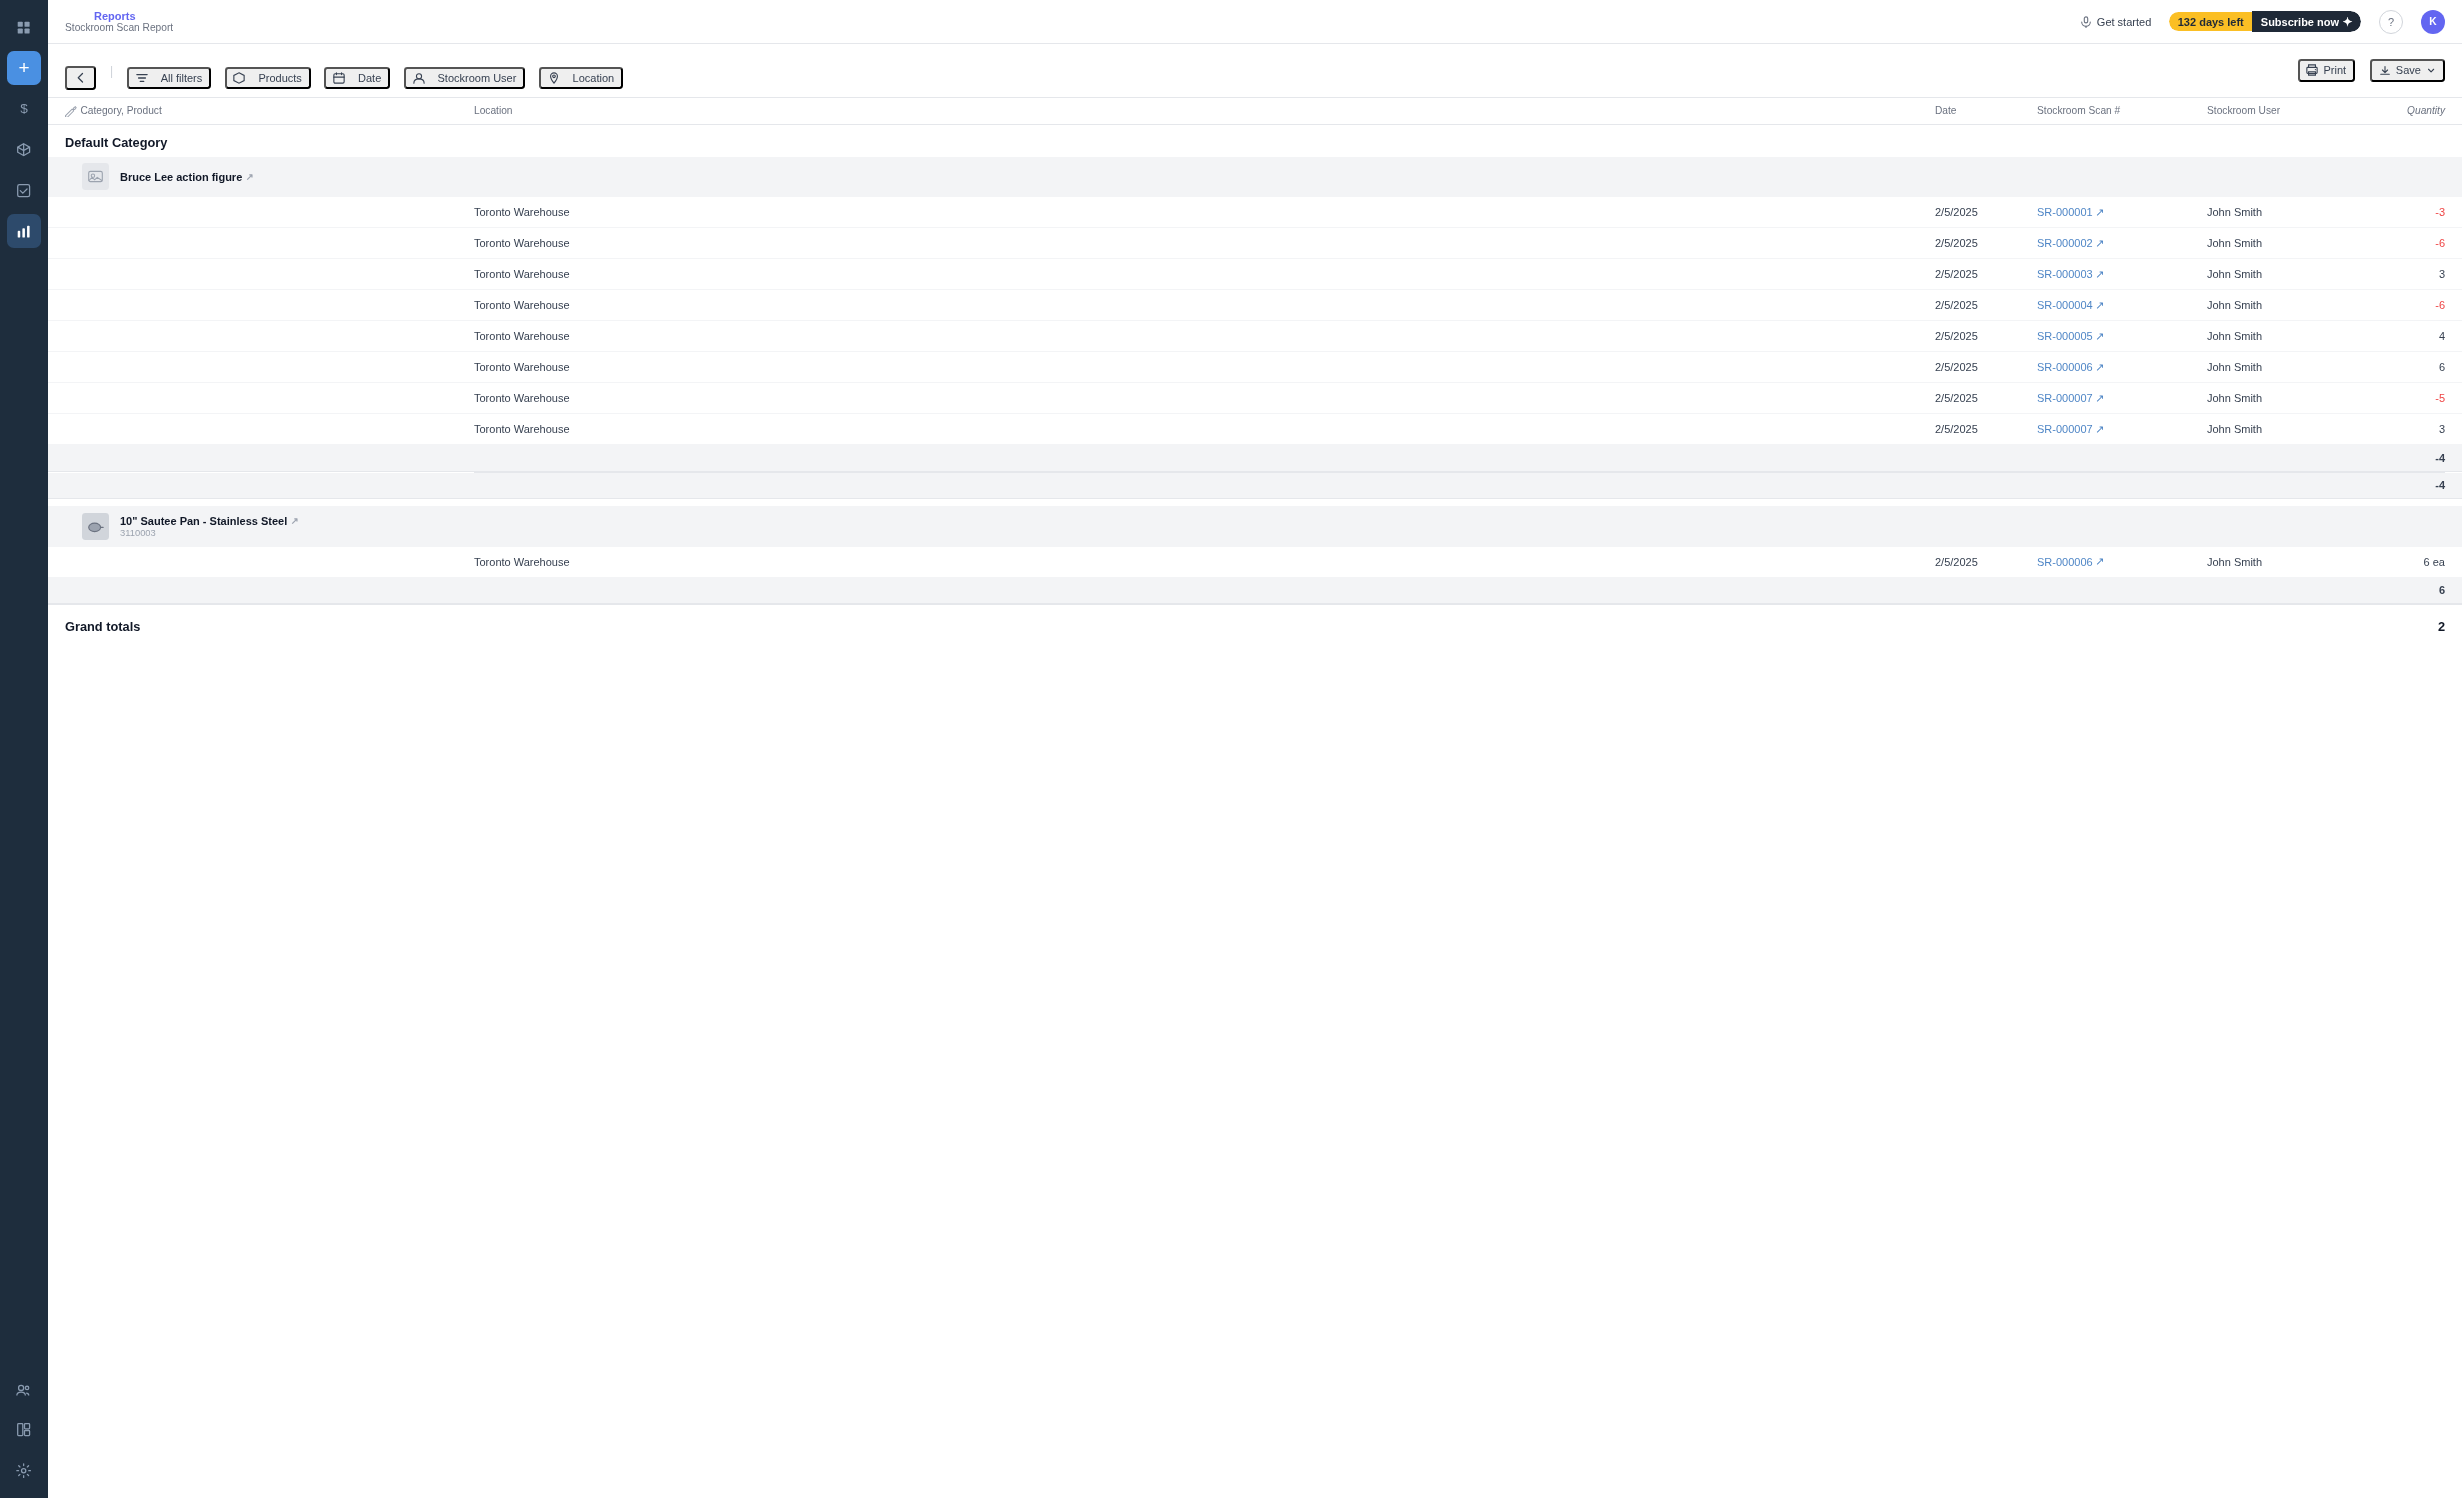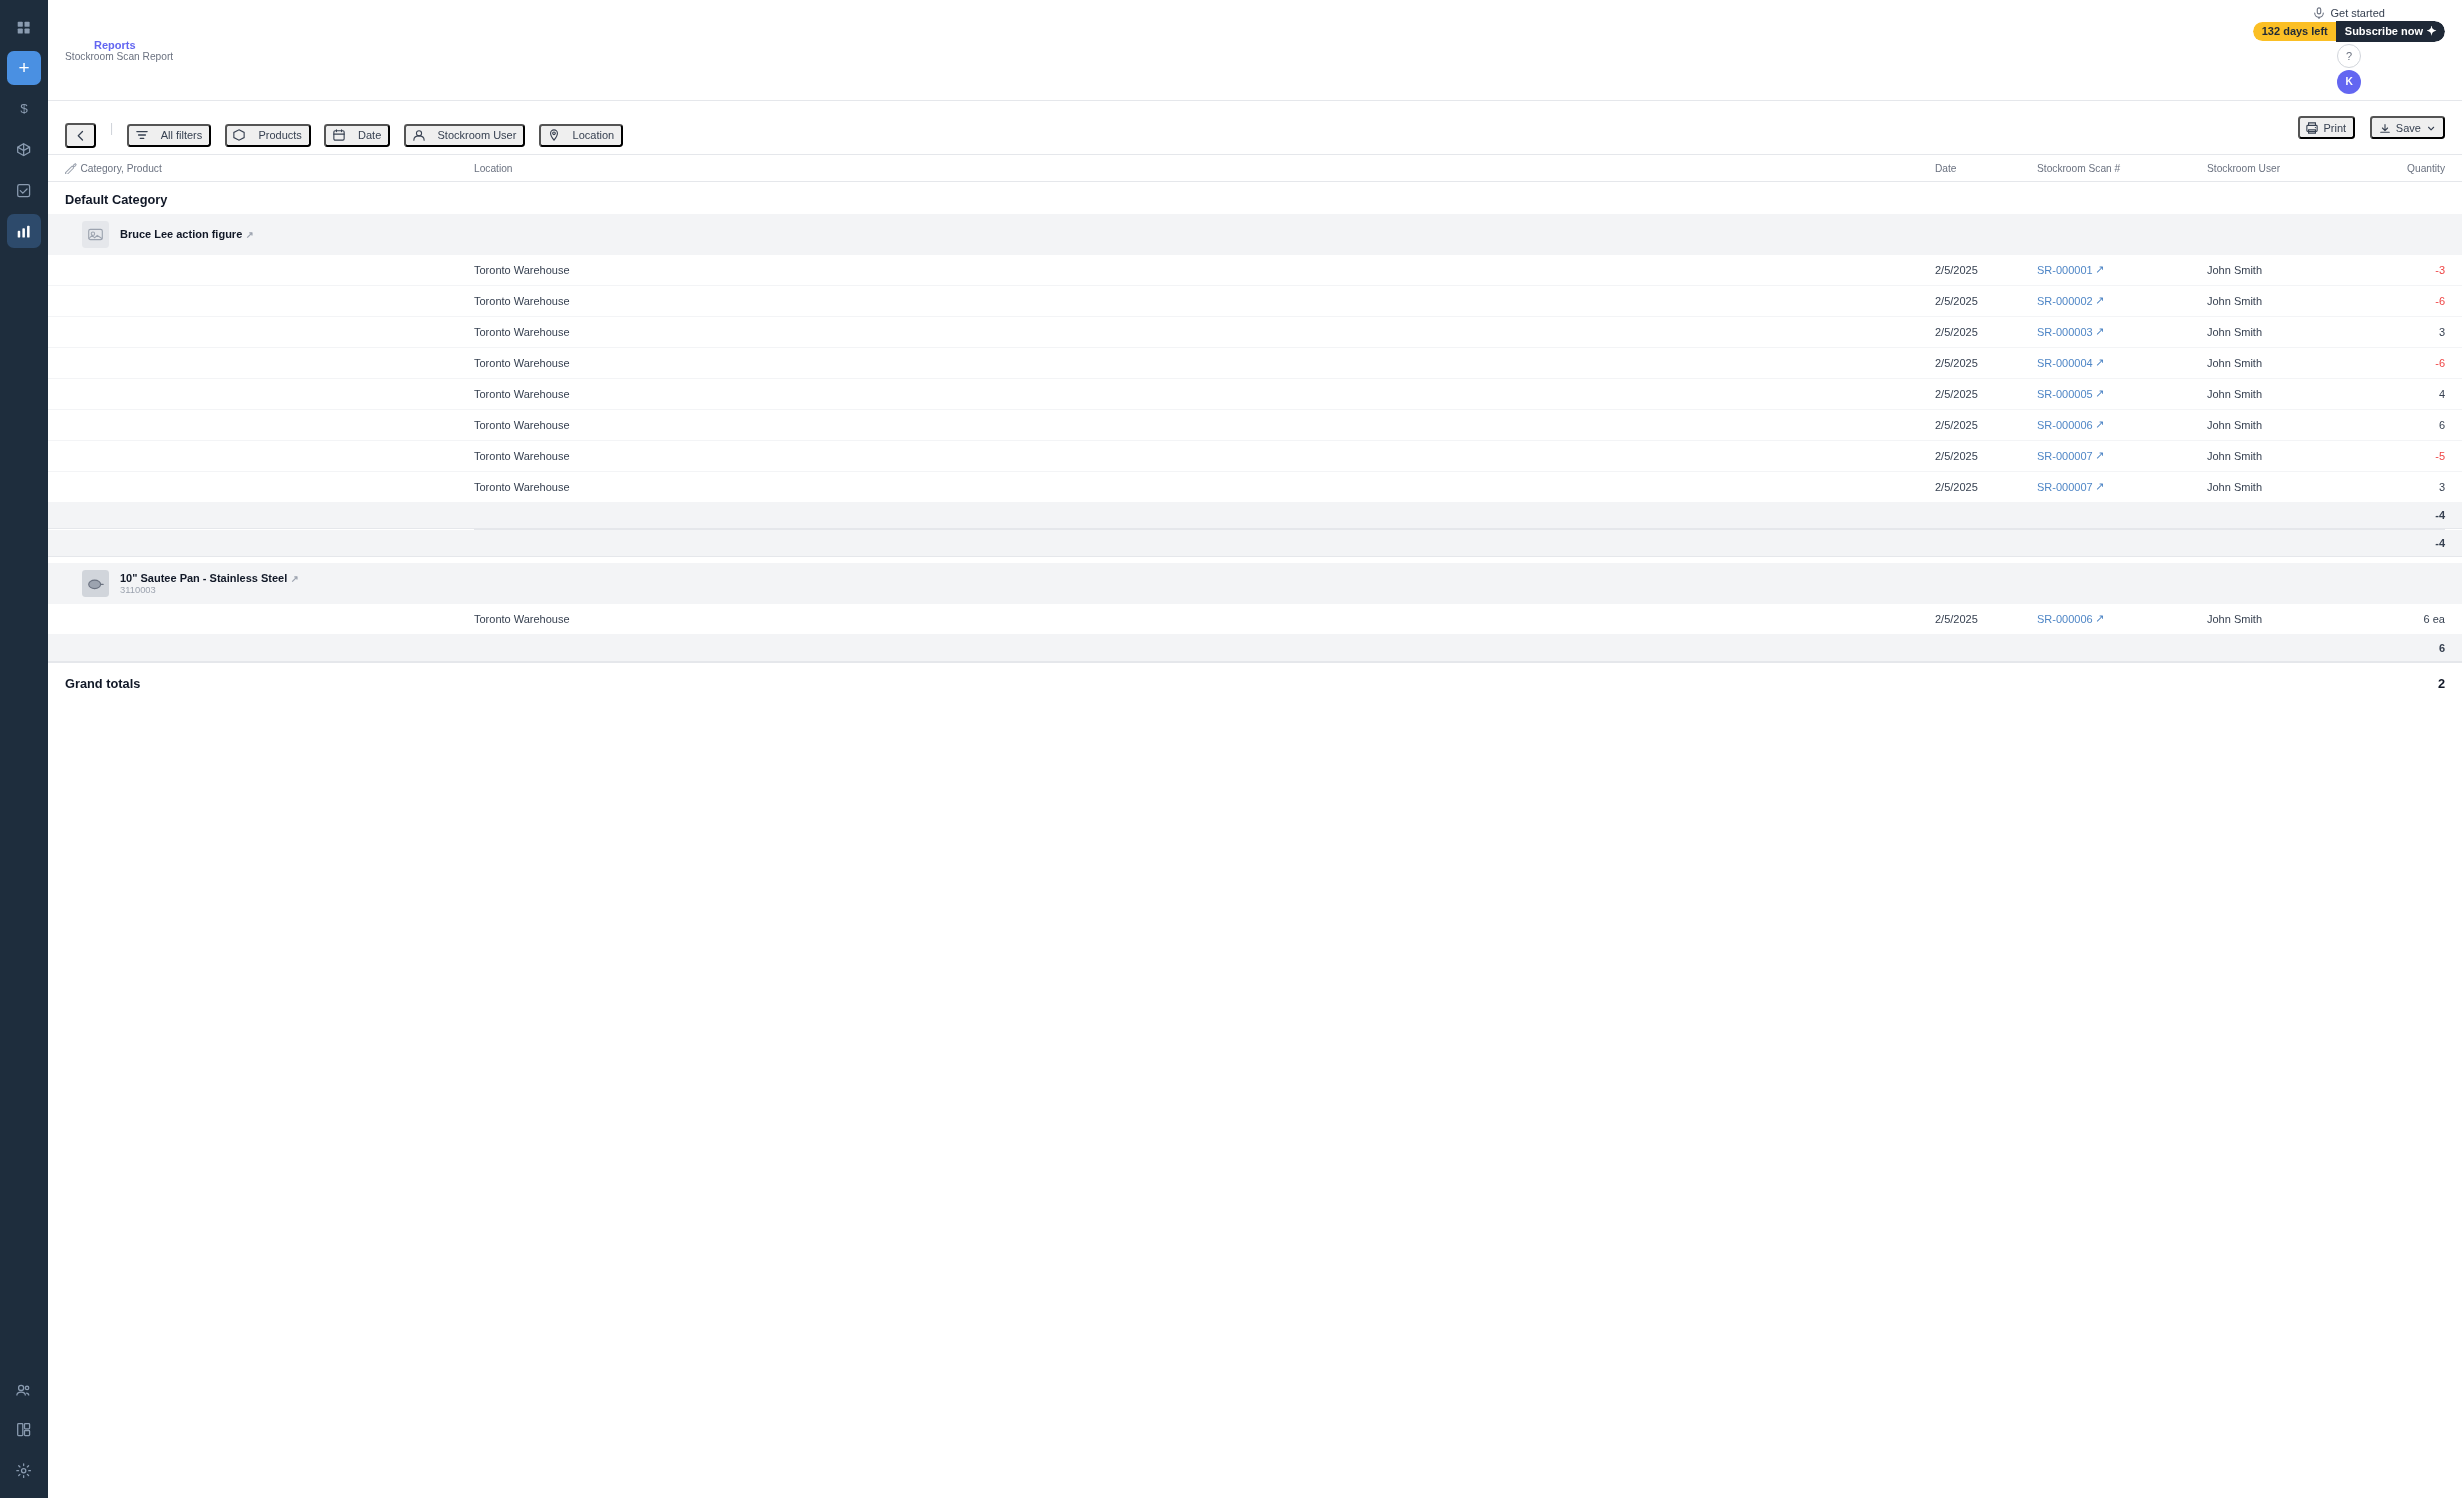--- a/index.html
+++ b/index.html
@@ -49,21 +49,21 @@
       display: flex;
       align-items: center;
       justify-content: space-between;
       padding: 6.8px 17px;
       border-bottom: 0.9px solid #e5e7eb;
       min-height: 44px;
     }
     .topbar-left { display: flex; flex-direction: column; }
     .topbar-title { font-size: 11px; color: #6366f1; font-weight: 600; margin-left: 29px; }
     .topbar-subtitle { font-size: 10.2px; color: #6b7280; }
-    .topbar-right { display: flex; align-items: center; gap: 2px; flex-direction: column; }
+    .topbar-right { display: flex; align-items: center; gap: 18px; }
     .get-started-btn {
       display: flex; align-items: center; gap: 5.1px;
       font-size: 11px; color: #374151; cursor: pointer;
     }
     .trial-badge {
       display: flex; align-items: center; gap: 0;
       border-radius: 17px; overflow: hidden; font-size: 11px; font-weight: 600;
     }
     .trial-days {
       background: #fbbf24; color: #1f2937;
@@ -123,21 +123,21 @@
       border-bottom: 0.9px solid #e5e7eb;
       background: #fff;
       position: sticky;
       top: 0;
       z-index: 10;
     }
     .col-header {
       font-size: 10.2px; color: #6b7280; font-weight: 500;
       display: flex; align-items: center; gap: 3.4px;
     }
-    .col-header.right { justify-content: flex-end; }
+    .col-header.right { justify-content: flex-end; font-style: italic; }
 
     
     .category-group { }
     .category-header {
       padding: 10.2px 17px 6.8px 17px;
       font-size: 12.8px; font-weight: 600; color: #111827;
     }
 
     
     .product-row {

